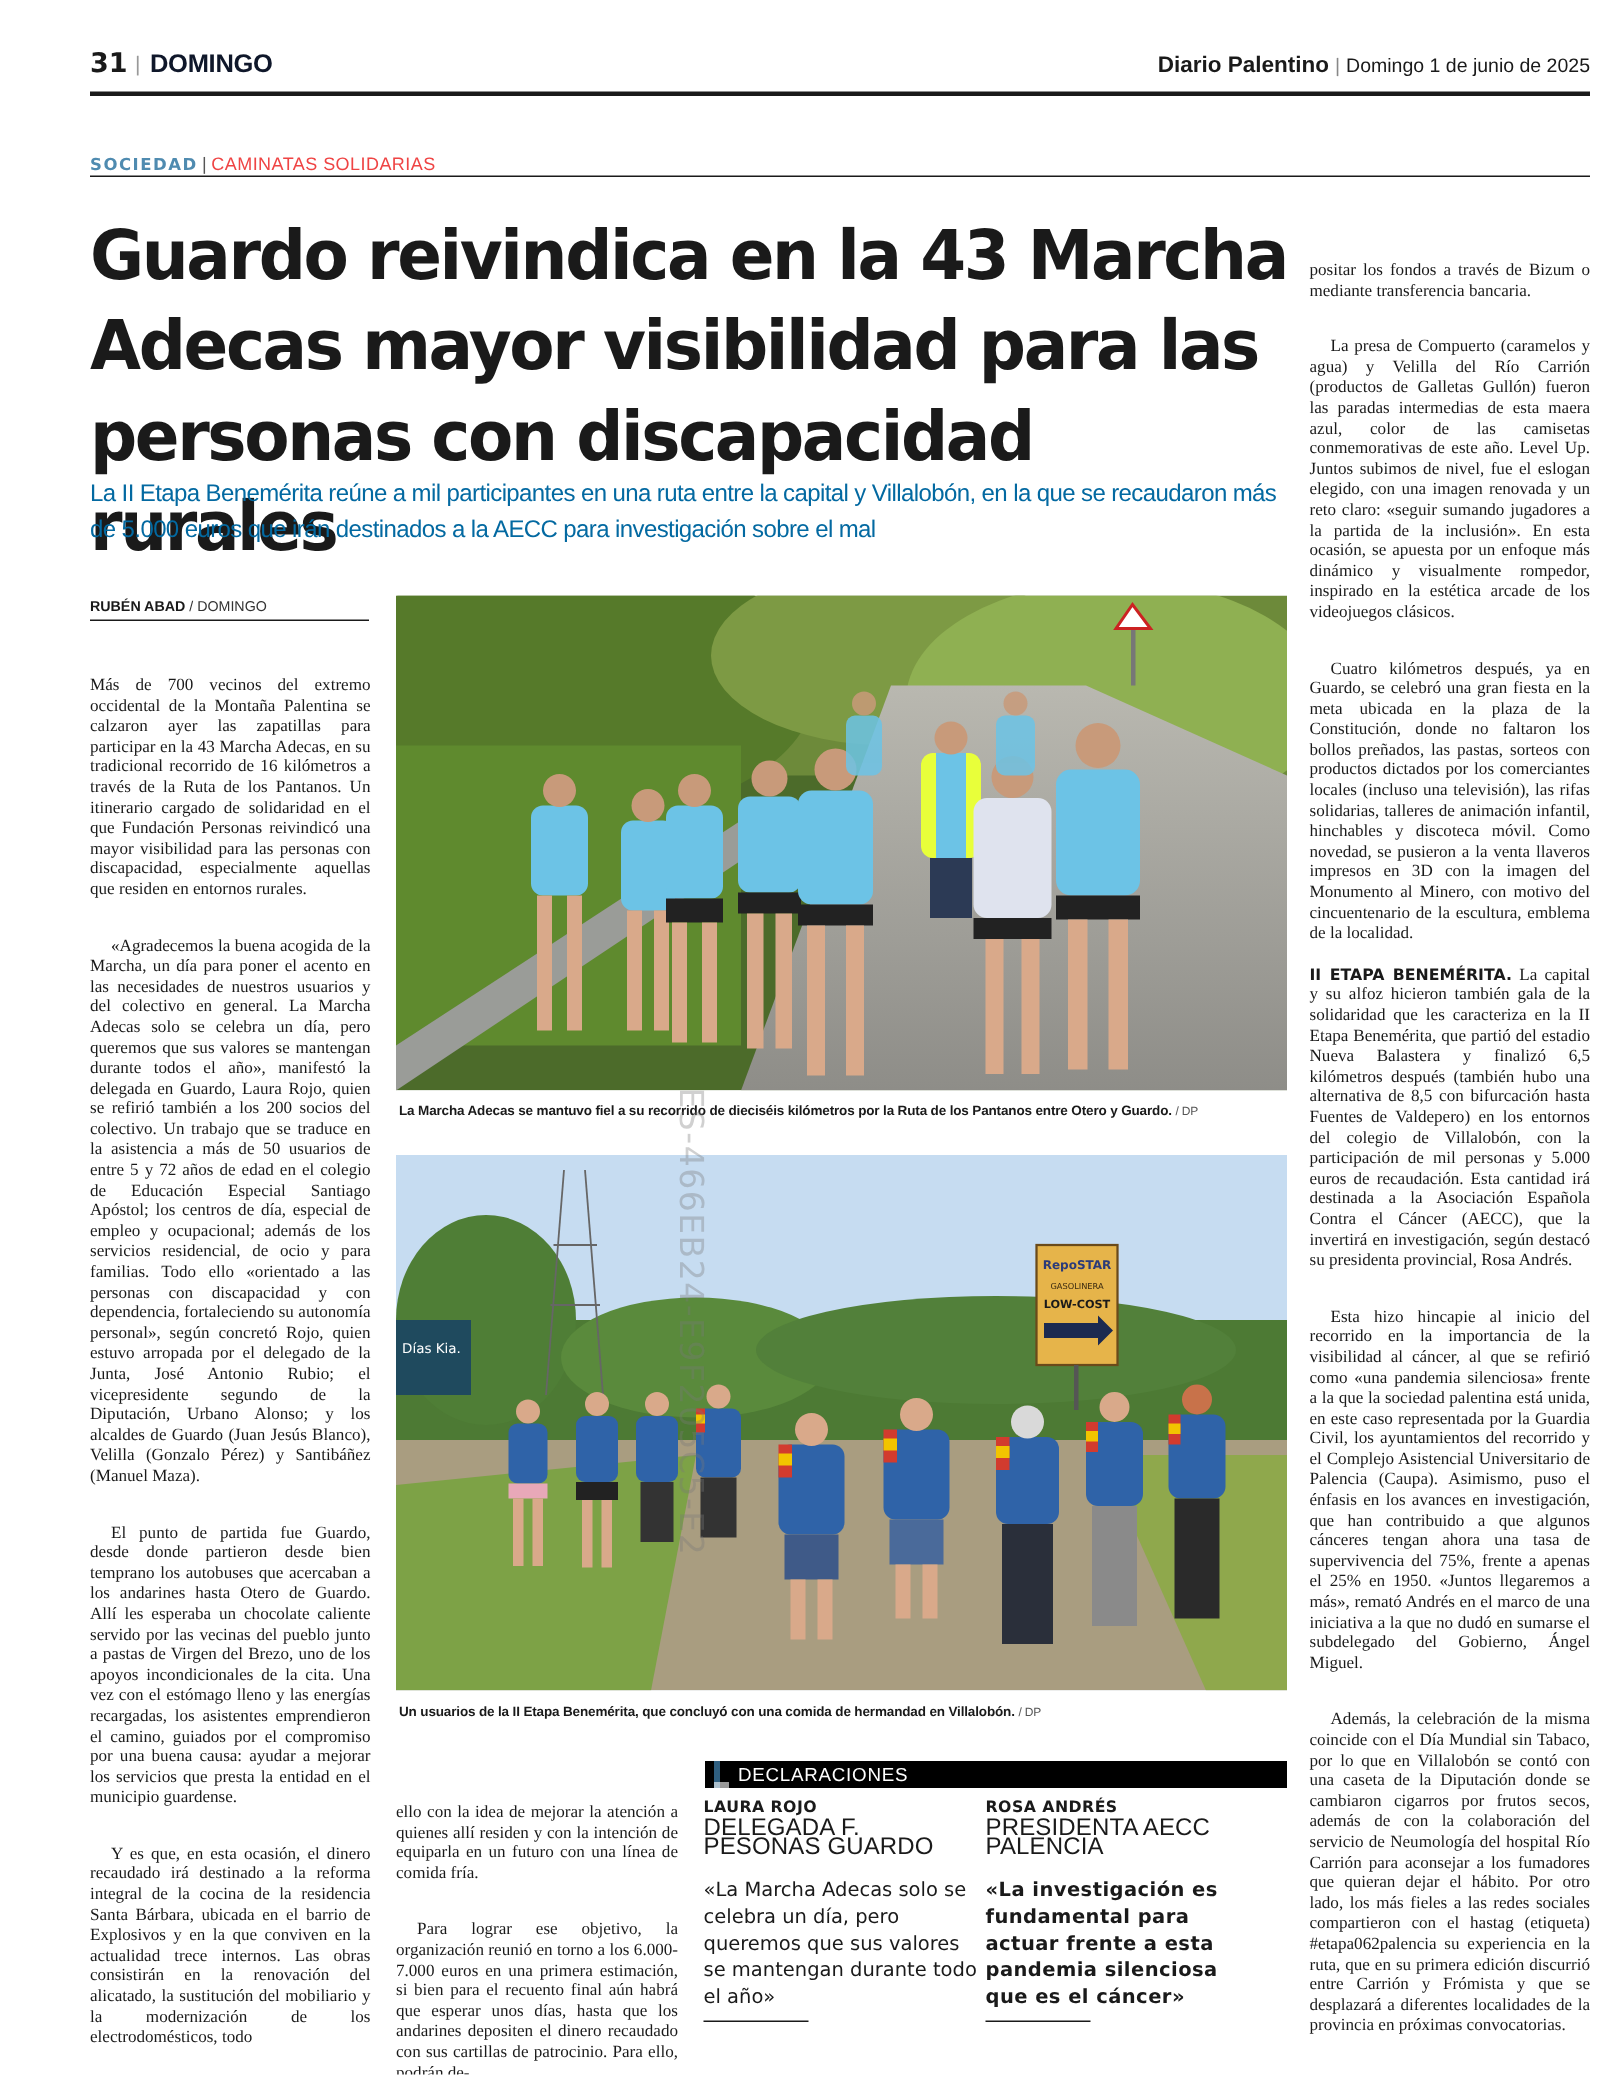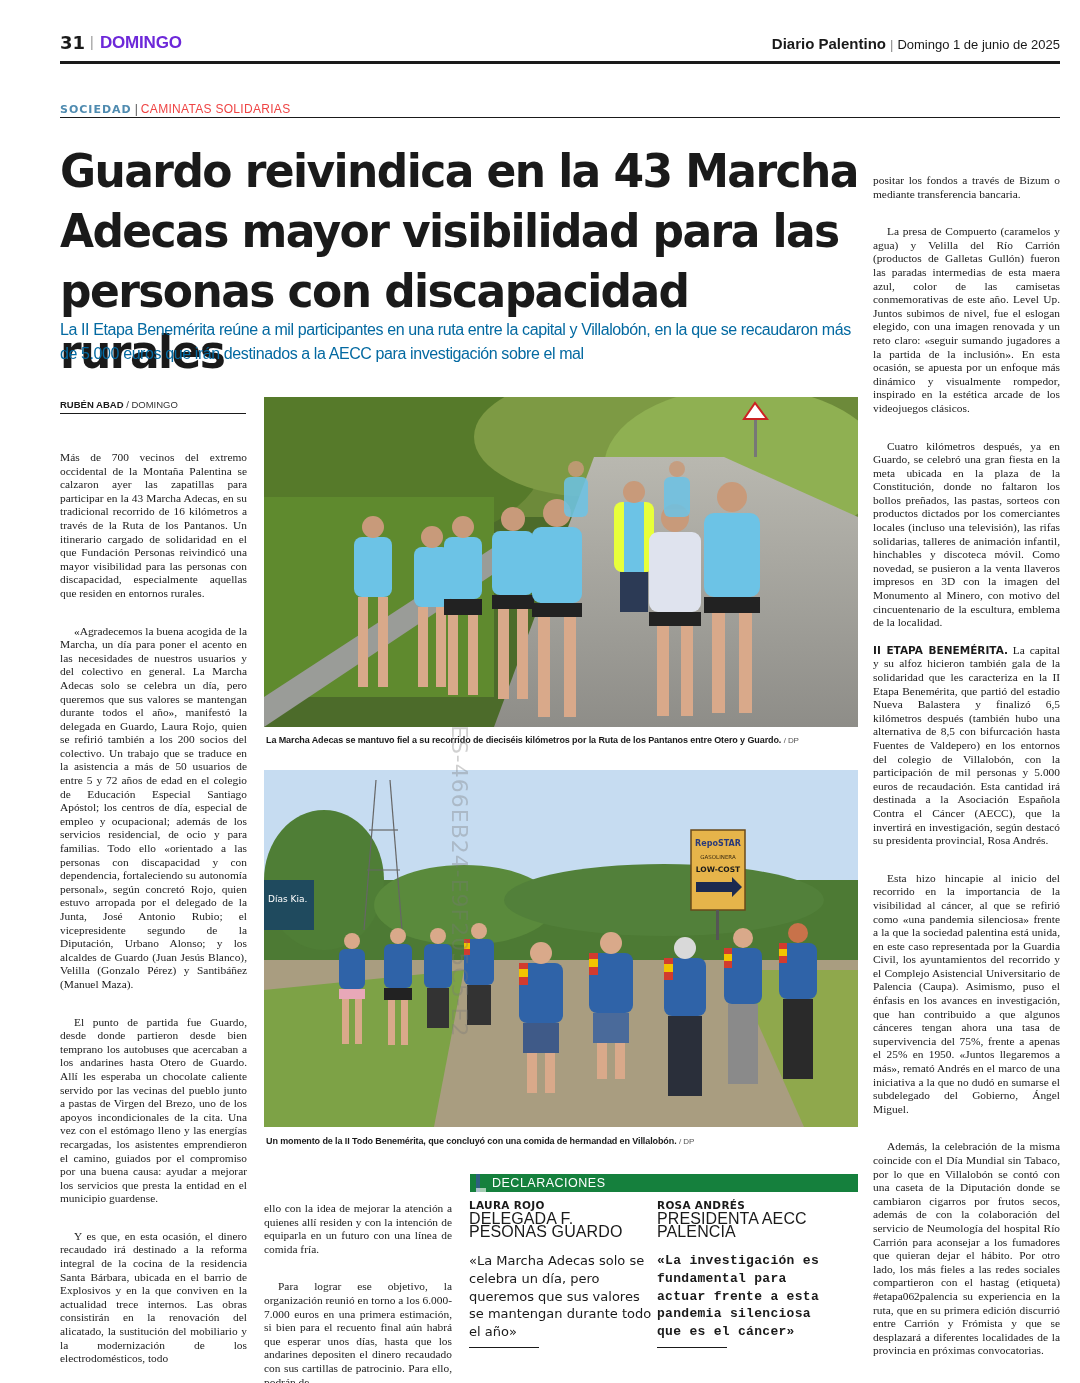--- a/index.html
+++ b/index.html
@@ -3,21 +3,21 @@
 <meta charset="utf-8">
 <style>
   * { box-sizing: border-box; margin: 0; padding: 0; }
   html, body { width: 1080px; height: 1383px; background: #ffffff; overflow: hidden; }
   body { position: relative; font-family: "Liberation Serif", serif; color: #1a1a1a; }
 
   
   .page-header { position: absolute; left: 60px; top: 30px; width: 1000px; height: 34px; border-bottom: 3px solid #1a1a1a; }
   .page-num { position: absolute; left: 0; top: 2px; font-family: "DejaVu Sans", sans-serif; font-weight: bold; font-size: 18px; color: #1a1a1a; }
   .page-sep { position: absolute; left: 30px; top: 4px; font-family: "Liberation Sans", sans-serif; font-size: 14px; color: #999; }
-  .page-section { position: absolute; left: 40px; top: 3px; font-family: "Liberation Sans", sans-serif; font-weight: bold; font-size: 17px; color: #6d28d9; letter-spacing: -0.2px; }
+  .page-section { position: absolute; left: 40px; top: 3px; font-family: "Liberation Sans", sans-serif; font-weight: bold; font-size: 17px; color: #0f172a; letter-spacing: -0.2px; }
   .masthead { position: absolute; right: 0; top: 5px; font-family: "Liberation Sans", sans-serif; font-size: 13px; color: #1a1a1a; white-space: nowrap; }
   .masthead .brand { font-weight: bold; font-size: 15px; }
   .masthead .sep { color: #888; margin: 0 4px; }
 
   
   .section-strip { position: absolute; left: 60px; top: 102px; width: 1000px; height: 16px; border-bottom: 1.5px solid #1a1a1a; font-family: "Liberation Sans", sans-serif; font-size: 12px; line-height: 14px; }
   .section-strip .sec { font-family: "DejaVu Sans", sans-serif; font-weight: bold; color: #4f8bb0; letter-spacing: 1px; font-size: 11px; }
   .section-strip .sep { color: #555; margin: 0 3px; }
   .section-strip .sub { color: #ef4444; letter-spacing: 0.3px; }
 
@@ -43,31 +43,31 @@
   .photo { position: absolute; overflow: hidden; }
   .photo svg { display: block; width: 100%; height: 100%; }
   .photo1 { left: 264px; top: 397px; width: 594px; height: 330px; }
   .photo2 { left: 264px; top: 770px; width: 594px; height: 357px; }
   .caption { position: absolute; font-family: "Liberation Sans", sans-serif; font-weight: bold; font-size: 9px; line-height: 11px; color: #1a1a1a; white-space: nowrap; letter-spacing: -0.1px; text-align: right; }
   .caption .credit { font-weight: normal; color: #555; font-size: 8px; }
   .caption1 { left: 266px; top: 735px; }
   .caption2 { left: 266px; top: 1136px; }
 
   
-  .decl-bar { position: absolute; left: 470px; top: 1174px; width: 388px; height: 18px; background: #15803d; }
+  .decl-bar { position: absolute; left: 470px; top: 1174px; width: 388px; height: 18px; background: #000000; }
   .decl-bar .mark { position: absolute; left: 6px; top: 0; width: 4px; height: 18px; background: #2f5f80; }
   .decl-bar .mark2 { position: absolute; left: 6px; top: 14px; width: 10px; height: 4px; background: #ffffff; opacity: 0.6; }
   .decl-bar .label { position: absolute; left: 22px; top: 2px; font-family: "Liberation Sans", sans-serif; font-size: 12.5px; color: #ffffff; letter-spacing: 0.5px; }
   .quote { position: absolute; top: 1199px; width: 185px; }
   .quote-left { left: 469px; }
   .quote-right { left: 657px; }
   .quote .qname { font-family: "DejaVu Sans", sans-serif; font-weight: bold; font-size: 10.5px; line-height: 13px; letter-spacing: 0.3px; }
   .quote .qrole { font-family: Liberation Sans, sans-serif; font-size: 16px; line-height: 13px; color: #1a1a1a; letter-spacing: 0.1px; }
   .quote .qtext { margin-top: 14px; font-family: "DejaVu Sans", sans-serif; font-size: 13px; line-height: 17.8px; color: #1a1a1a; }
-  .quote-right .qtext { font-weight: bold; letter-spacing: 0.3px; font-family: Liberation Mono, monospace; }
+  .quote-right .qtext { font-weight: bold; letter-spacing: 0.3px; }
   .quote .qrule { margin-top: 6px; width: 70px; height: 1.5px; background: #1a1a1a; }
 
   
   .watermark { position: absolute; left: 446px; top: 725px; width: 26px; height: 620px; font-family: "DejaVu Sans", sans-serif; font-size: 22px; color: rgba(120,120,120,0.35); writing-mode: vertical-rl; letter-spacing: 1px; white-space: nowrap; overflow: hidden; }
 </style>
 </head>
 <body>
 
 <div class="page-header">
   <span class="page-num">31</span>
@@ -276,21 +276,21 @@
           <rect x="0" y="18" width="38" height="56" rx="8" fill="#2f63a8"></rect>
           <rect x="0" y="18" width="8" height="20" fill="#d23b2e"></rect>
           <rect x="0" y="24" width="8" height="7" fill="#f2c400"></rect>
           <circle cx="19" cy="8" r="10" fill="#c8724a"></circle>
           <rect x="4" y="74" width="30" height="80" fill="#2a2a2a"></rect>
         </g>
     </g>
   </svg>
 </div>
 <div class="caption caption2">
-  <span>Un momento de la II Todo Benemérita, que concluyó con una comida de hermandad en Villalobón.</span>
+  <span>Un usuarios de la II Etapa Benemérita, que concluyó con una comida de hermandad en Villalobón.</span>
   <span class="credit">/ DP</span>
 </div>
 
 <div class="col col-mid">
   <p>ello con la idea de mejorar la atención a quienes allí residen y con la intención de equiparla en un futuro con una línea de comida fría.</p>
   <p class="ind">Para lograr ese objetivo, la organización reunió en torno a los 6.000-7.000 euros en una primera estimación, si bien para el recuento final aún habrá que esperar unos días, hasta que los andarines depositen el dinero recaudado con sus cartillas de patrocinio. Para ello, podrán de-</p>
 </div>
 
 <div class="decl-bar">
   <span class="mark"></span>

